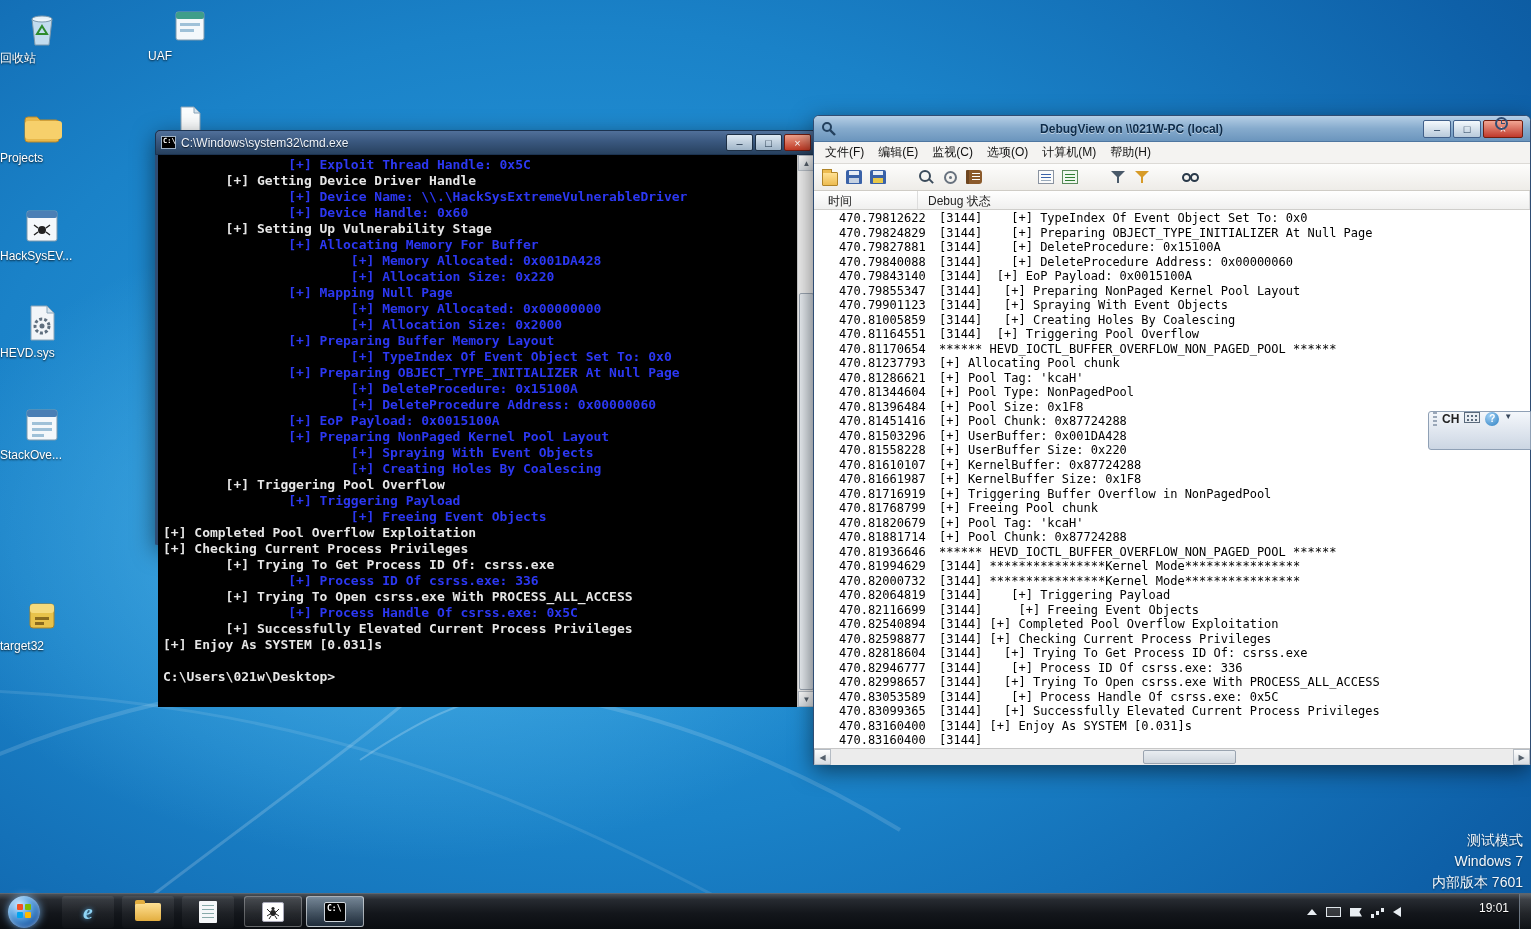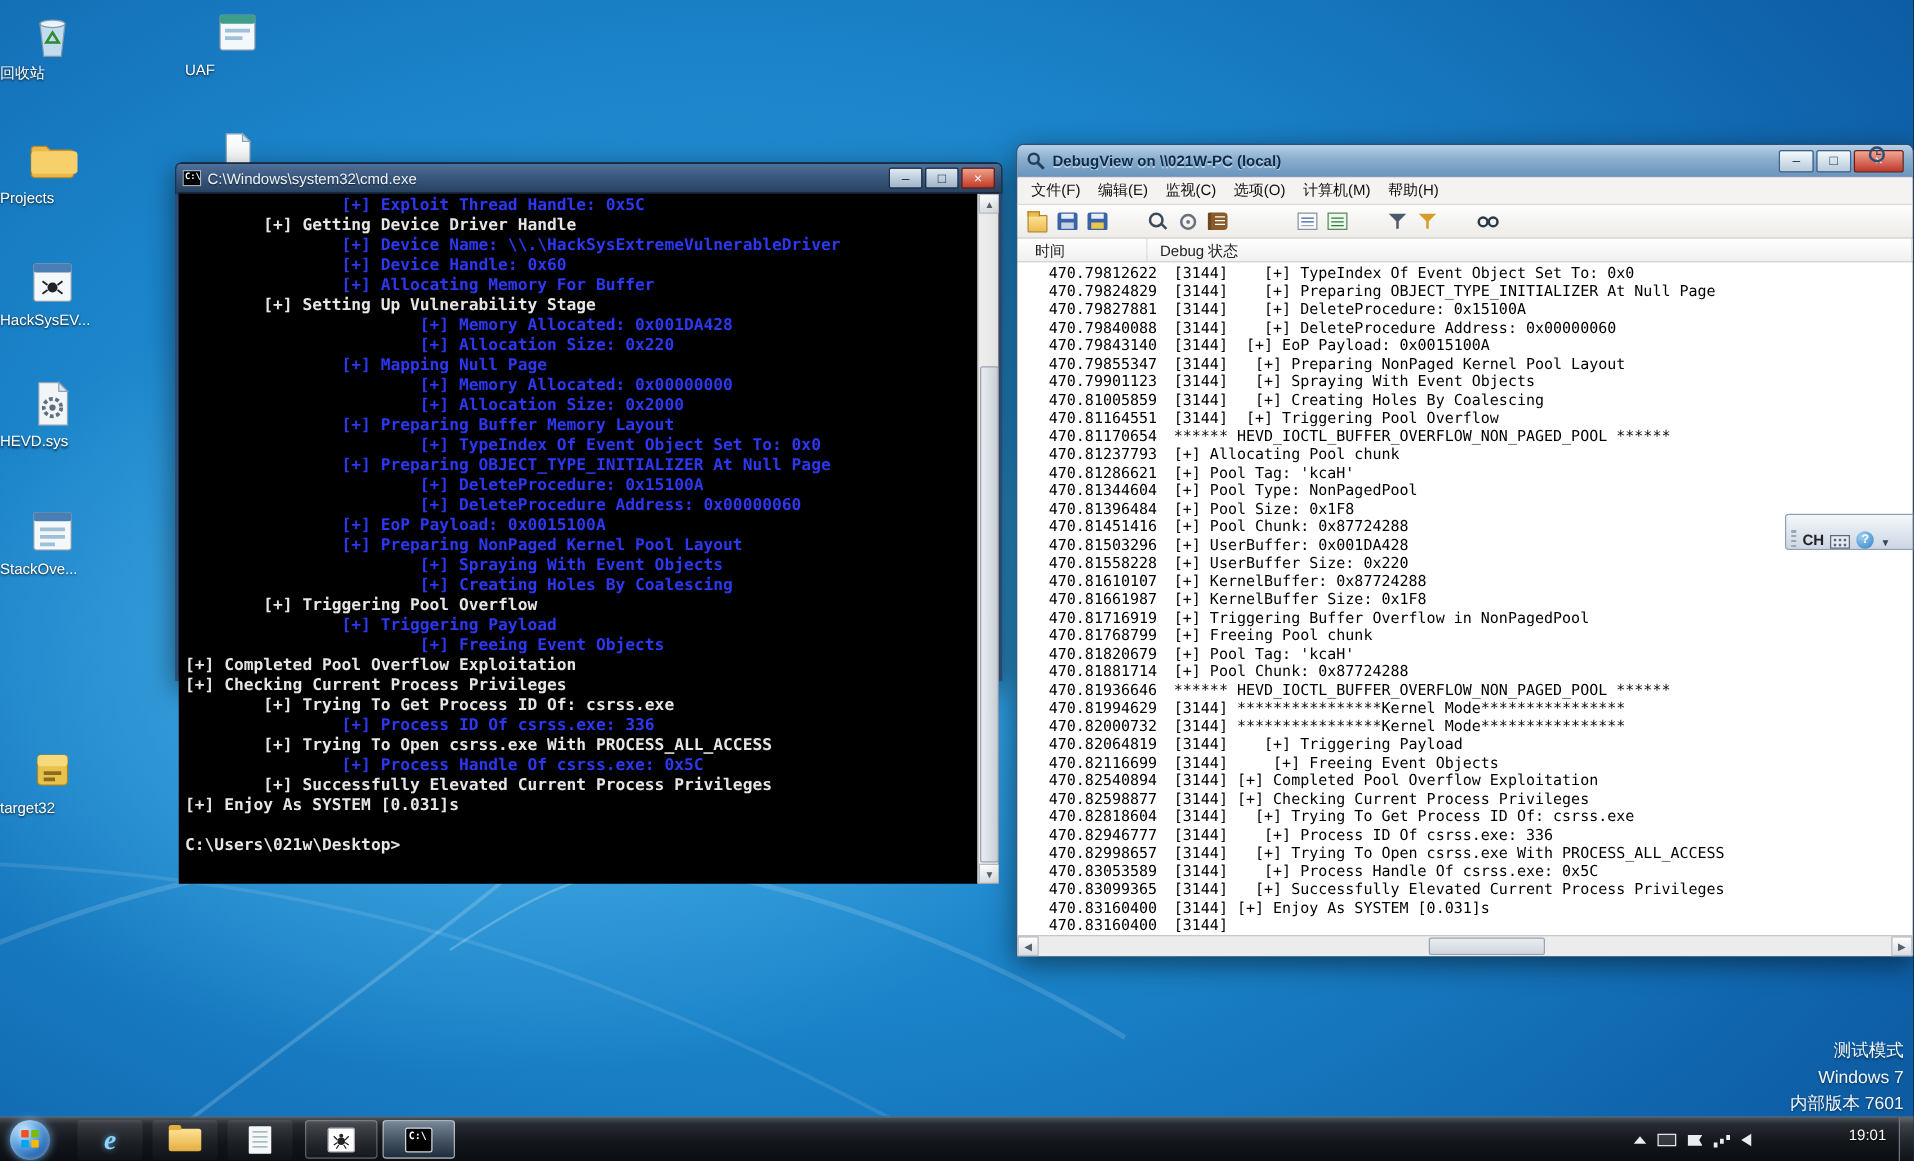--- a/index.html
+++ b/index.html
@@ -13,21 +13,21 @@
 
   
   .dicon{position:absolute;width:84px;cursor:default;}
   .dicon .img{width:42px;height:40px;margin:0 auto 3px;}
   .dicon .lbl{color:#fff;font-size:12px;line-height:14px;text-shadow:0 1px 2px rgba(0,0,0,.85);}
 
   
   .win{position:absolute;box-shadow:0 6px 22px rgba(0,0,0,.5);border-radius:6px 6px 0 0;}
 
   
-  #cmdwin{left:140px;top:130px;width:662px;height:415px;border:3px solid #2f4d74;border-top:none;border-radius:5px 5px 2px 2px;background:#000;}
+  #cmdwin{left:155px;top:130px;width:662px;height:415px;border:3px solid #2f4d74;border-top:none;border-radius:5px 5px 2px 2px;background:#000;}
   .cmd-titlebar{height:25px;margin:-0px -3px 0 -3px;border-radius:5px 5px 0 0;
     background:linear-gradient(180deg,#51709a 0%,#3a587f 45%,#27415f 100%);
     border:1px solid #1c3350;display:flex;align-items:center;padding:0 5px;}
   .cmd-ico{width:15px;height:13px;background:#000;border:1px solid #9fb3c8;margin-right:5px;position:relative;flex:0 0 auto;}
   .cmd-ico::before{content:"C:\\";position:absolute;left:1px;top:0px;color:#fff;font:700 7px "DejaVu Sans Mono",monospace;}
   .cmd-title{color:#eef3f9;font-size:12px;text-shadow:0 1px 1px rgba(0,0,0,.6);flex:1;white-space:nowrap;overflow:hidden;}
   .capbtns{display:flex;gap:2px;}
   .cb{width:27px;height:17px;border-radius:2px;border:1px solid #1d2f44;display:flex;align-items:center;justify-content:center;
       font-size:11px;color:#12263b;background:linear-gradient(#dfe9f2,#9fb4c8);}
   .cb.close{background:linear-gradient(#f0a28c,#c23a25);color:#fff;border-color:#6e1b10;}
@@ -40,21 +40,21 @@
   .vscroll{position:absolute;right:0;top:0;width:17px;height:100%;background:#ececec;border-left:1px solid #c7c7c7;}
   .varrow{position:absolute;left:0;width:17px;height:16px;background:linear-gradient(#fdfdfd,#d8dde2);border:1px solid #b5bcc4;
       color:#55606c;font-size:8px;text-align:center;line-height:15px;}
   .varrow.up{top:0;} .varrow.dn{bottom:0;}
   .vthumb{position:absolute;left:1px;width:15px;bottom:17px;height:72%;border-radius:2px;
       background:linear-gradient(90deg,#e9edf1,#cfd6dd);border:1px solid #9aa4b0;}
 
   
   #dbgwin{left:813px;top:115px;width:718px;height:650px;border:1px solid #2f4d74;background:#ebe9e6;border-radius:6px 6px 0 0;}
   .dbg-titlebar{height:26px;border-radius:5px 5px 0 0;display:flex;align-items:center;padding:0 7px;
-    background:linear-gradient(180deg,#b6cfe6 0%,#86abcd 50%,#6b95bd 100%);border-bottom:1px solid #4e76a0;}
+    background:linear-gradient(180deg,#b6cfe6 0%,#86abcd 50%,#6b95bd 100%);border-bottom:1px solid #4e76a0;text-align:center;}
   .dbg-title{font-size:12px;color:#0d2b49;font-weight:700;text-shadow:0 1px 0 rgba(255,255,255,.5);flex:1;white-space:nowrap;overflow:hidden;margin-left:5px;}
   .dbg-cb{width:28px;height:18px;border-radius:2px;border:1px solid #41608a;display:flex;align-items:center;justify-content:center;
       font-size:11px;color:#173ces;color:#17314e;background:linear-gradient(#f4f9fd,#b8cadb);margin-left:2px;}
   .dbg-cb.close{width:40px;background:linear-gradient(#f2a693,#c0392b);color:#fff;border-color:#701d10;}
   .menubar{height:22px;background:#f4f3f1;border-bottom:1px solid #dcdad6;display:flex;align-items:center;padding:0 4px;}
   .menu{font-size:12px;color:#111;padding:18px 7px;}
   .toolbar{height:27px;background:linear-gradient(#fdfdfc,#eeece8);border-bottom:1px solid #cfccc6;display:flex;align-items:center;padding:0 4px;}
   .tbtn{width:24px;height:22px;display:flex;align-items:center;justify-content:center;border-radius:2px;}
   .tbi{position:relative;width:16px;height:14px;display:block;}
   .tbi.open{background:linear-gradient(#ffe194,#edbc51);border:1px solid #b08427;border-radius:1px;margin-top:3px;}
@@ -91,22 +91,22 @@
   .dtime{display:inline-block;width:100px;margin-left:11px;}
   .dmsg{white-space:pre;}
   .hscroll{position:relative;height:17px;background:#ececec;border-top:1px solid #c7c7c7;}
   .harrow{position:absolute;top:0;width:17px;height:16px;background:linear-gradient(#fdfdfd,#d8dde2);border:1px solid #b5bcc4;
       color:#55606c;font-size:8px;text-align:center;line-height:15px;}
   .harrow.l{left:0;} .harrow.r{right:0;}
   .hthumb{position:absolute;top:1px;left:46%;width:13%;height:14px;border-radius:2px;
       background:linear-gradient(#e9edf1,#cfd6dd);border:1px solid #9aa4b0;}
 
   
-  #langbar{position:absolute;left:1428px;top:411px;width:103px;height:29px;border-radius:3px 0 0 3px;
-     background:linear-gradient(#f4f7fb,#ccd6e3);border:1px solid #8fa0b5;display:flex;align-items:flex-end;padding:0 4px;gap:5px;}
+  #langbar{position:absolute;left:1428px;top:411px;width:103px;height:39px;border-radius:3px 0 0 3px;
+     background:linear-gradient(#f4f7fb,#ccd6e3);border:1px solid #8fa0b5;display:flex;align-items:flex-start;padding:0 4px;gap:5px;}
   .grip{width:4px;height:15px;background:repeating-linear-gradient(180deg,#9aa7b8 0 2px,transparent 2px 4px);}
   .lang-label{font-size:12px;font-weight:700;color:#222;}
   .kbd-ic{width:16px;height:11px;border:1px solid #5a6a7c;background:#e8edf3;position:relative;}
   .kbd-ic::before{content:"";position:absolute;left:2px;top:2px;width:2px;height:2px;background:#5a6a7c;box-shadow:4px 0 0 #5a6a7c,8px 0 0 #5a6a7c,0 4px 0 #5a6a7c,4px 4px 0 #5a6a7c,8px 4px 0 #5a6a7c;}
   .help-ic{width:14px;height:14px;border-radius:50%;background:radial-gradient(circle at 35% 30%,#9fd0f5,#2d7fc1);color:#fff;font-size:10px;font-weight:700;text-align:center;line-height:14px;}
   .lang-arrow{font-size:8px;color:#37465a;}
 
   
   #watermark{position:absolute;right:8px;top:830px;text-align:right;color:#fff;font-size:14px;line-height:21px;text-shadow:0 1px 2px rgba(0,0,0,.55);opacity:.95;}
 
@@ -254,22 +254,22 @@
         <span class="cb close">×</span>
       </span>
     </div>
     <div class="console">
       <div class="clines">
 
       <div class="cline b">                [+] Exploit Thread Handle: 0x5C</div>
           <div class="cline w">        [+] Getting Device Driver Handle</div>
           <div class="cline b">                [+] Device Name: \\.\HackSysExtremeVulnerableDriver</div>
           <div class="cline b">                [+] Device Handle: 0x60</div>
+          <div class="cline w">        [+] Setting Up Vulnerability Stage</div>
           <div class="cline b">                [+] Allocating Memory For Buffer</div>
-          <div class="cline w">        [+] Setting Up Vulnerability Stage</div>
           <div class="cline b">                        [+] Memory Allocated: 0x001DA428</div>
           <div class="cline b">                        [+] Allocation Size: 0x220</div>
           <div class="cline b">                [+] Mapping Null Page</div>
           <div class="cline b">                        [+] Memory Allocated: 0x00000000</div>
           <div class="cline b">                        [+] Allocation Size: 0x2000</div>
           <div class="cline b">                [+] Preparing Buffer Memory Layout</div>
           <div class="cline b">                        [+] TypeIndex Of Event Object Set To: 0x0</div>
           <div class="cline b">                [+] Preparing OBJECT_TYPE_INITIALIZER At Null Page</div>
           <div class="cline b">                        [+] DeleteProcedure: 0x15100A</div>
           <div class="cline b">                        [+] DeleteProcedure Address: 0x00000060</div>

